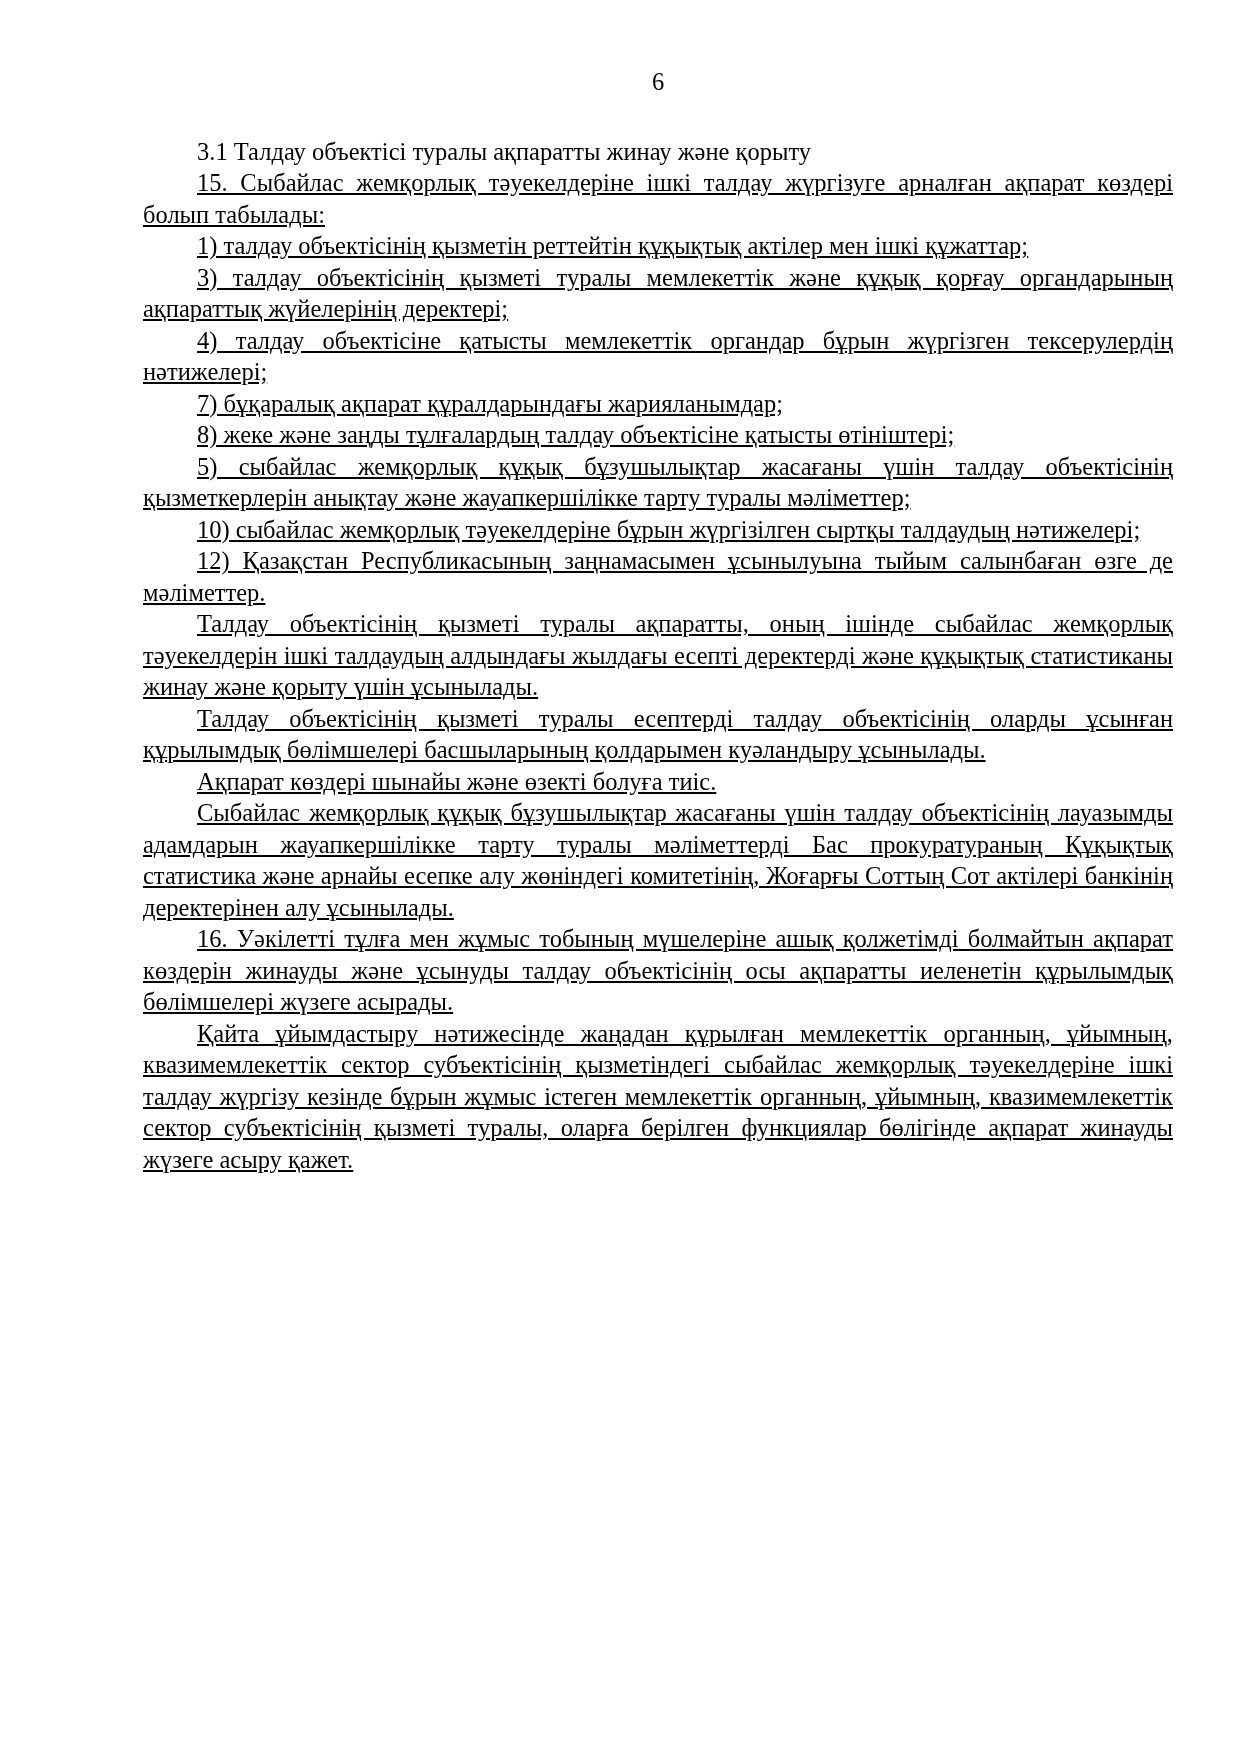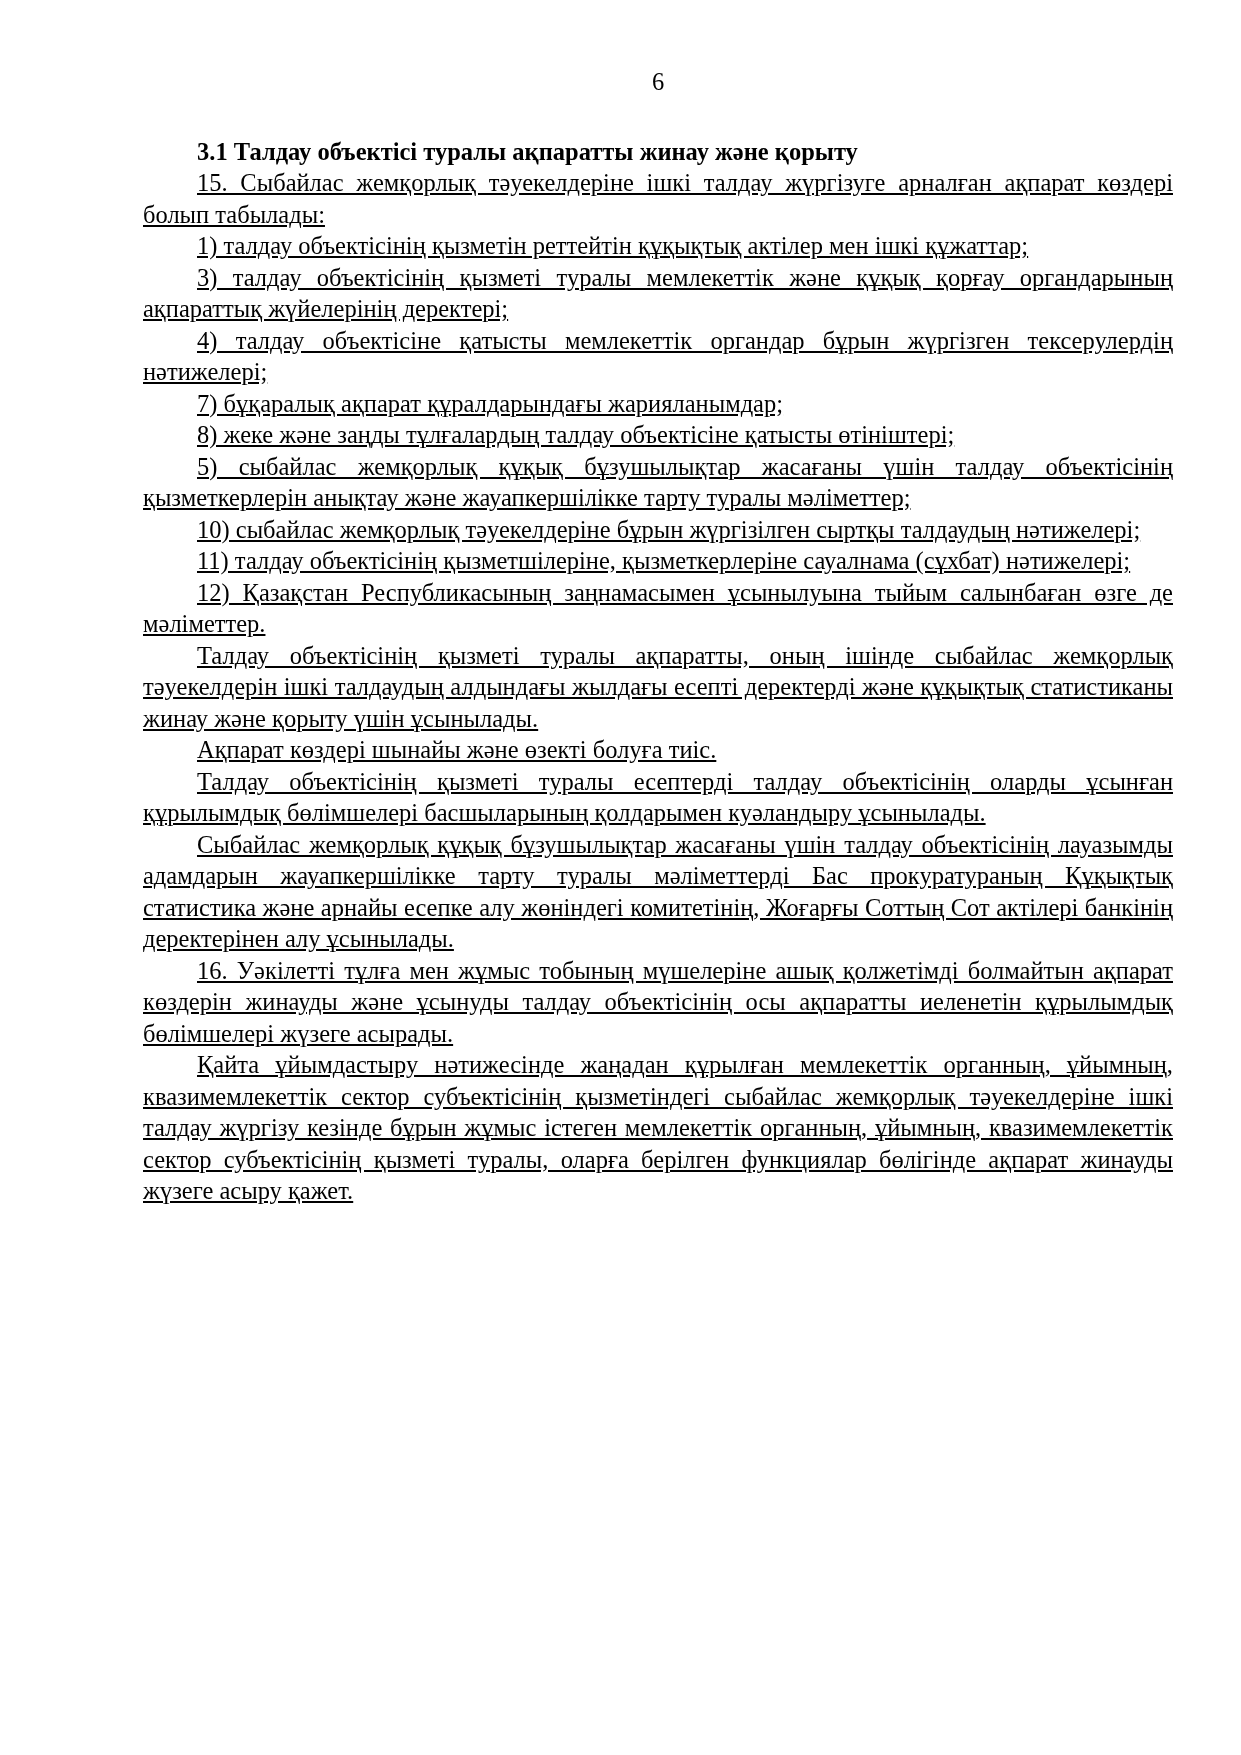--- a/index.html
+++ b/index.html
@@ -23,21 +23,21 @@
   .pagenum {
     text-align: center;
     width: 1030px;
     margin: 0;
   }
   .heading {
     margin: 38px 0 0 0;
     padding: 0;
     font-size: 24.5px;
     line-height: 31.5px;
-    font-weight: bold;
+    font-weight: normal;
     text-indent: 54px;
     width: 1030px;
   }
   .body-col {
     width: 1030px;
   }
   .para {
     margin: 0;
     padding: 0;
     text-indent: 54px;
@@ -56,22 +56,21 @@
 
   <div class="body-col" id="doc-body">
       <p class="para">15. Сыбайлас жемқорлық тәуекелдеріне ішкі талдау жүргізуге арналған ақпарат көздері болып табылады:</p>
       <p class="para">1) талдау объектісінің қызметін реттейтін құқықтық актілер мен ішкі құжаттар;</p>
       <p class="para">3) талдау объектісінің қызметі туралы мемлекеттік және құқық қорғау органдарының ақпараттық жүйелерінің деректері;</p>
       <p class="para">4) талдау объектісіне қатысты мемлекеттік органдар бұрын жүргізген тексерулердің нәтижелері;</p>
       <p class="para">7) бұқаралық ақпарат құралдарындағы жарияланымдар;</p>
       <p class="para">8) жеке және заңды тұлғалардың талдау объектісіне қатысты өтініштері;</p>
       <p class="para">5) сыбайлас жемқорлық құқық бұзушылықтар жасағаны үшін талдау объектісінің қызметкерлерін анықтау және жауапкершілікке тарту туралы мәліметтер;</p>
       <p class="para">10) сыбайлас жемқорлық тәуекелдеріне бұрын жүргізілген сыртқы талдаудың нәтижелері;</p>
-      <p class="para">11) талдау объектісінің қызметшілеріне, қызметкерлеріне сауалнама (сұхбат) нәтижелері;</p>
       <p class="para">12) Қазақстан Республикасының заңнамасымен ұсынылуына тыйым салынбаған өзге де мәліметтер.</p>
       <p class="para">Талдау объектісінің қызметі туралы ақпаратты, оның ішінде сыбайлас жемқорлық тәуекелдерін ішкі талдаудың алдындағы жылдағы есепті деректерді және құқықтық статистиканы жинау және қорыту үшін ұсынылады.</p>
+      <p class="para">Талдау объектісінің қызметі туралы есептерді талдау объектісінің оларды ұсынған құрылымдық бөлімшелері басшыларының қолдарымен куәландыру ұсынылады.</p>
       <p class="para">Ақпарат көздері шынайы және өзекті болуға тиіс.</p>
-      <p class="para">Талдау объектісінің қызметі туралы есептерді талдау объектісінің оларды ұсынған құрылымдық бөлімшелері басшыларының қолдарымен куәландыру ұсынылады.</p>
       <p class="para">Сыбайлас жемқорлық құқық бұзушылықтар жасағаны үшін талдау объектісінің лауазымды адамдарын жауапкершілікке тарту туралы мәліметтерді Бас прокуратураның Құқықтық статистика және арнайы есепке алу жөніндегі комитетінің, Жоғарғы Соттың Сот актілері банкінің деректерінен алу ұсынылады.</p>
       <p class="para">16. Уәкілетті тұлға мен жұмыс тобының мүшелеріне ашық қолжетімді болмайтын ақпарат көздерін жинауды және ұсынуды талдау объектісінің осы ақпаратты иеленетін құрылымдық бөлімшелері жүзеге асырады.</p>
       <p class="para">Қайта ұйымдастыру нәтижесінде жаңадан құрылған мемлекеттік органның, ұйымның, квазимемлекеттік сектор субъектісінің қызметіндегі сыбайлас жемқорлық тәуекелдеріне ішкі талдау жүргізу кезінде бұрын жұмыс істеген мемлекеттік органның, ұйымның, квазимемлекеттік сектор субъектісінің қызметі туралы, оларға берілген функциялар бөлігінде ақпарат жинауды жүзеге асыру қажет.</p>
     </div>
 </div>
 
 </body></html>

